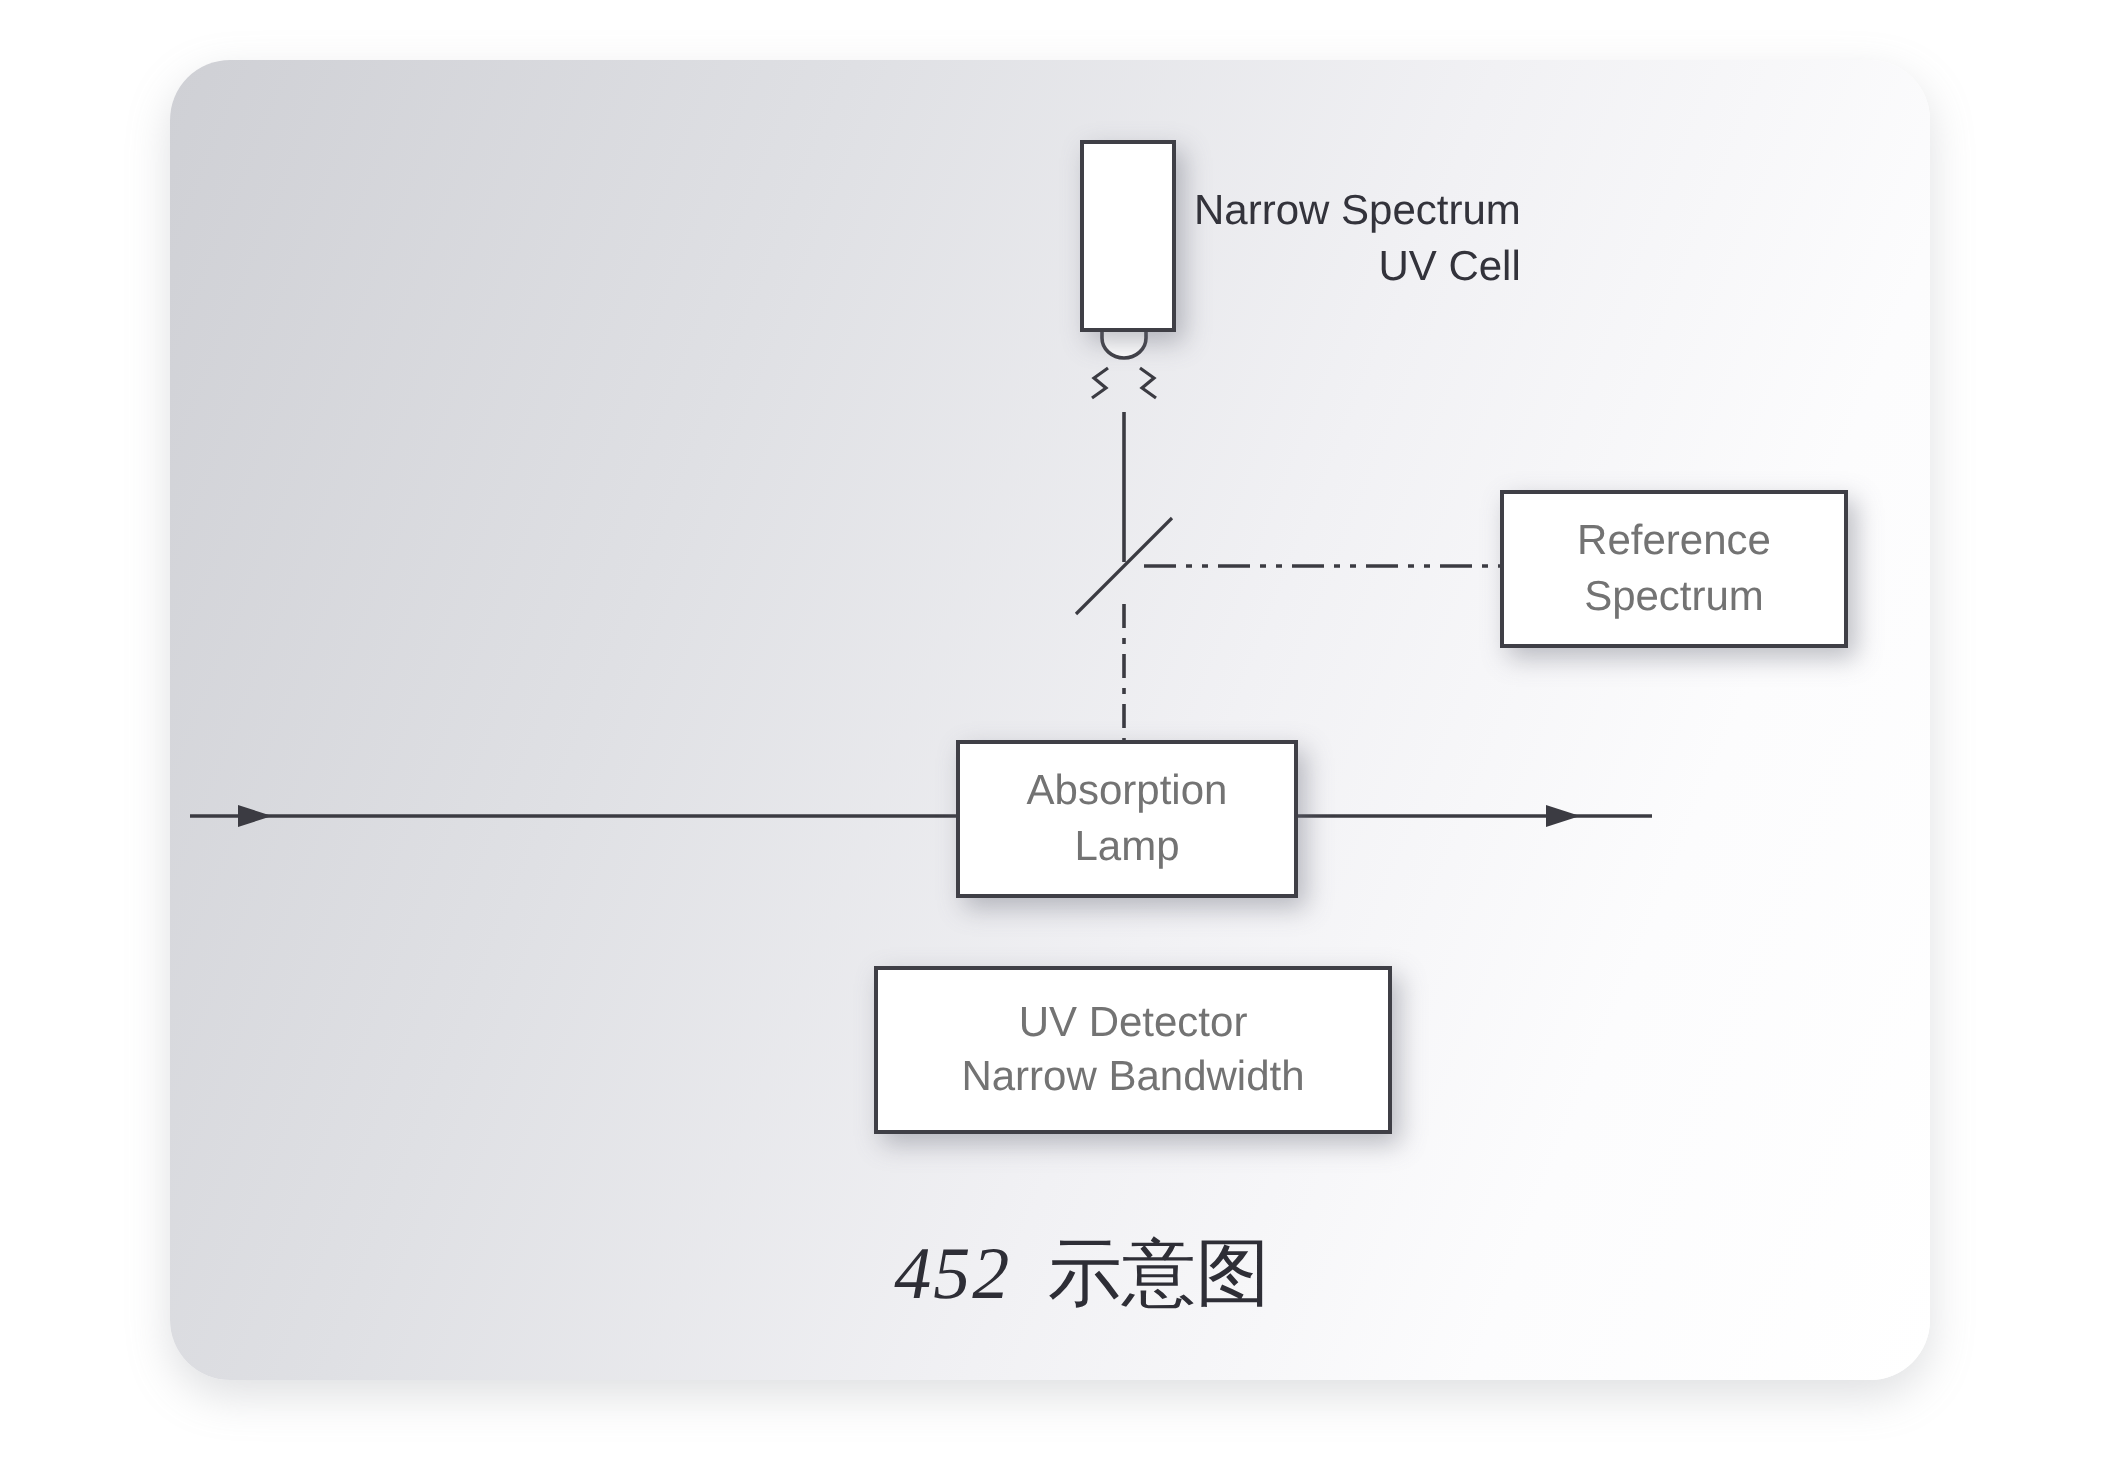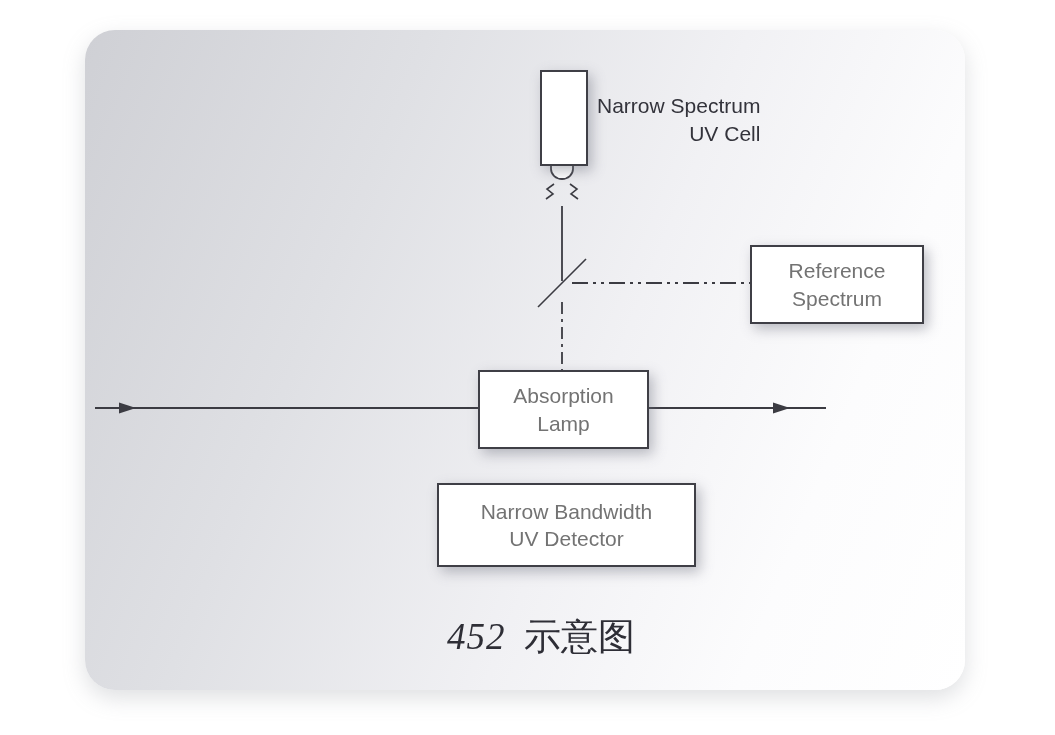--- a/index.html
+++ b/index.html
@@ -65,22 +65,22 @@
       <div>Reference</div>
       <div>Spectrum</div>
     </div>
 
     <div class="box box-cell">
       <div>Absorption</div>
       <div>Lamp</div>
     </div>
 
     <div class="box box-det">
+      <div>UV Detector</div>
       <div>Narrow Bandwidth</div>
-      <div>UV Detector</div>
     </div>
 
     <div class="caption">
       <span class="num">452</span>
       <span class="cjk">示意图</span>
     </div>
 
   </div>
 </div>
 

